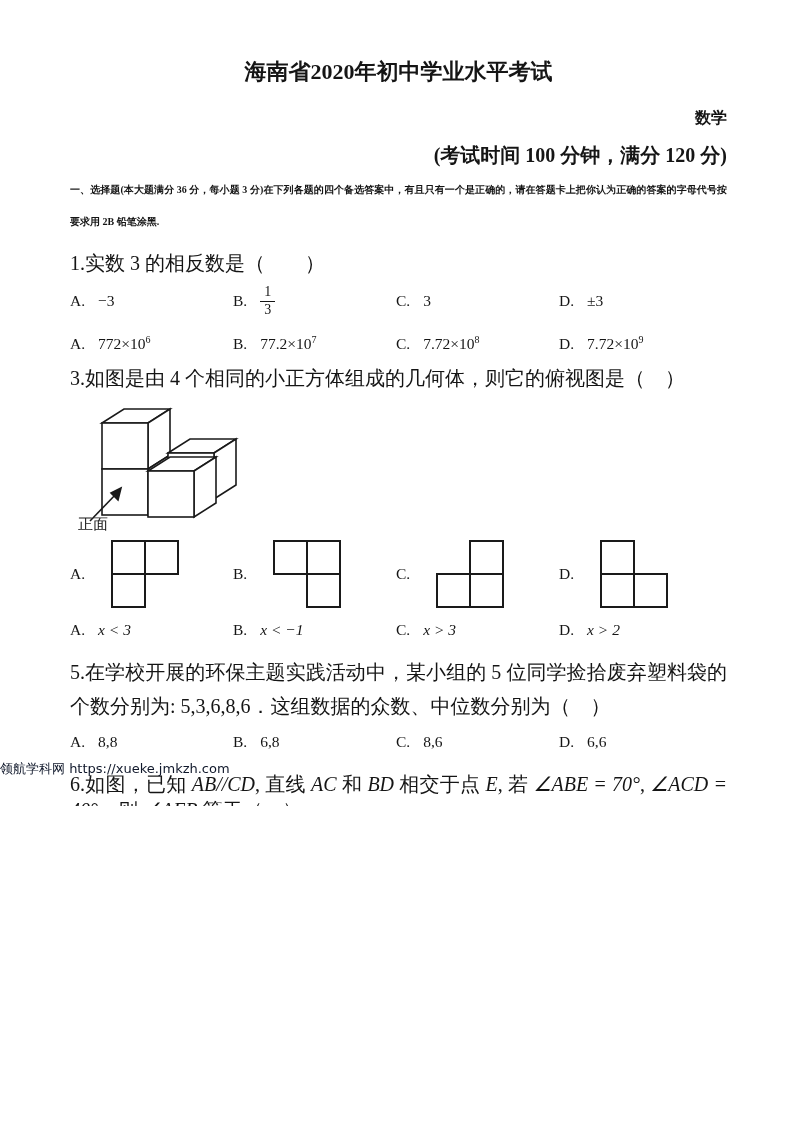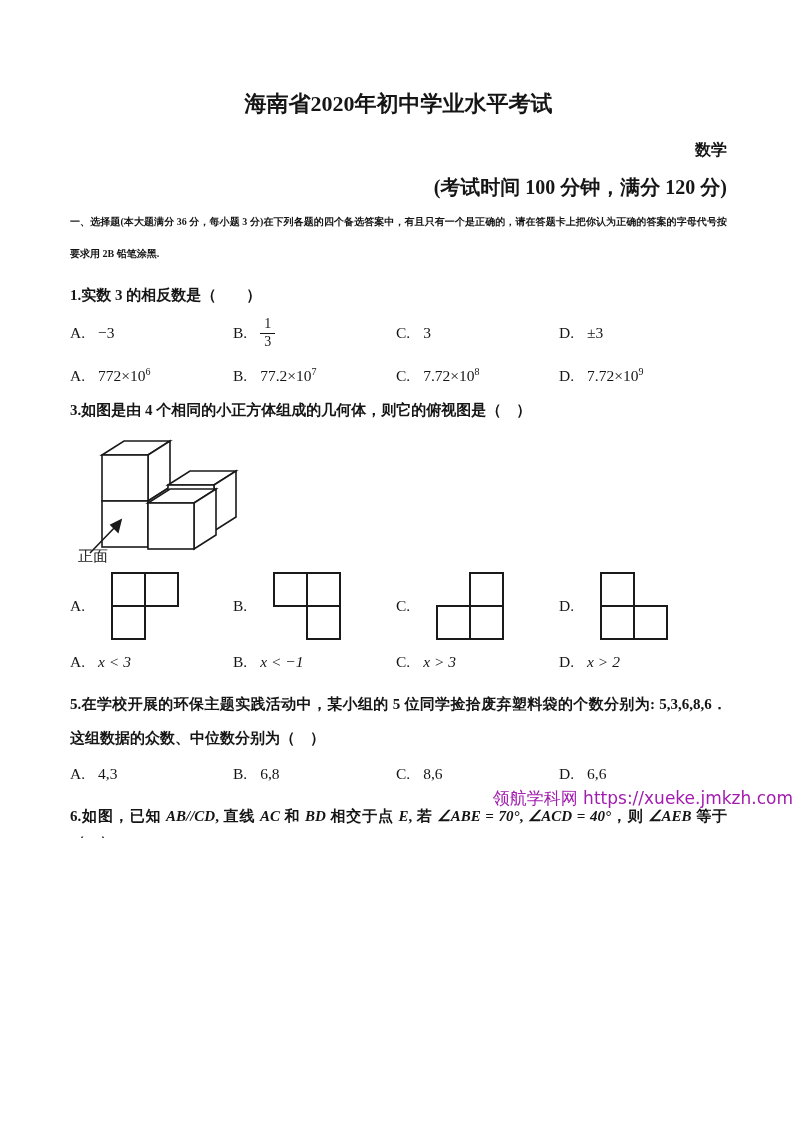--- a/index.html
+++ b/index.html
@@ -3,47 +3,46 @@
 <meta charset="utf-8">
 <style>
   html,body{margin:0;padding:0;background:#ffffff;}
   .page{
     position:relative;
     width:793px;height:806px;
     background:#ffffff;
     font-family:"Liberation Serif","DejaVu Serif",serif;
     color:#151515;
     overflow:hidden;
-    margin-top:32px;
   }
   .content{padding:56px 66px 0 70px;}
   .title{text-align:center;font-size:22px;line-height:32px;font-weight:bold;}
   .subject{text-align:right;font-size:16px;line-height:28px;font-weight:bold;margin-top:16px;}
   .info{text-align:right;font-size:20px;line-height:22px;font-weight:bold;margin-top:12px;}
   .intro{font-size:10px;line-height:32px;font-weight:bold;text-align:justify;margin-top:8px;}
   .q{margin-top:12px;}
-  .stem{font-size:15px;line-height:26px;text-align:justify;font-weight:bold;}
+  .stem{font-size:20px;line-height:26px;text-align:justify;}
   .stem-multi{line-height:31px;}
   .stem-wide{line-height:34px;}
   .mi{font-style:italic;font-family:"Liberation Serif",serif;}
   .opts{display:grid;grid-template-columns:163px 163px 163px auto;align-items:center;font-size:15.5px;margin-top:10px;}
   .opt{display:flex;align-items:center;}
   .ok{margin-right:13px;}
   .ov{white-space:nowrap;}
   .ov sup{font-size:10px;}
   .opts-q1{min-height:46px;margin-top:2px;}
   .frac{display:inline-flex;flex-direction:column;text-align:center;font-size:14px;line-height:1.15;vertical-align:middle;}
   .fnum{border-bottom:1.3px solid #151515;padding:0 4px;}
   .fden{padding:0 4px;}
   .figure-wrap{margin:6px 0 0 8px;}
   .opts-fig{margin-top:4px;}
   .opt-fig{display:flex;align-items:center;gap:12px;}
   .footer{
     position:absolute;left:0;bottom:28px;width:100%;
-    text-align:right;color:#a21caf;font-size:17px;
+    text-align:left;color:#0f172a;font-size:13px;
     font-family:"DejaVu Sans","Liberation Sans",sans-serif;
   }
   svg .ln{fill:#ffffff;stroke:#1a1a1a;stroke-width:1.6;stroke-linejoin:miter;}
   svg .cell{fill:none;stroke:#1a1a1a;stroke-width:2;}
   svg .arrow{stroke:#1a1a1a;stroke-width:1.6;fill:#1a1a1a;}
   svg text{font-family:"Liberation Serif","DejaVu Serif",serif;font-size:15px;fill:#151515;}
 </style>
 </head>
 <body>
 
@@ -182,21 +181,21 @@
           <span class="ov mi">x &gt; 2</span>
         </div>
       </div>
     </div>
 
     <div class="q" style="margin-top:16px;">
       <div class="stem stem-wide"><span>5.在学校开展的环保主题实践活动中，某小组的 5 位同学捡拾废弃塑料袋的个数分别为: 5,3,6,8,6．这组数据的众数、中位数分别为（　）</span></div>
       <div class="opts">
         <div class="opt">
           <span class="ok">A.</span>
-          <span class="ov">4,3</span>
+          <span class="ov">8,8</span>
         </div>
         <div class="opt">
           <span class="ok">B.</span>
           <span class="ov">6,8</span>
         </div>
         <div class="opt">
           <span class="ok">C.</span>
           <span class="ov">8,6</span>
         </div>
         <div class="opt">

